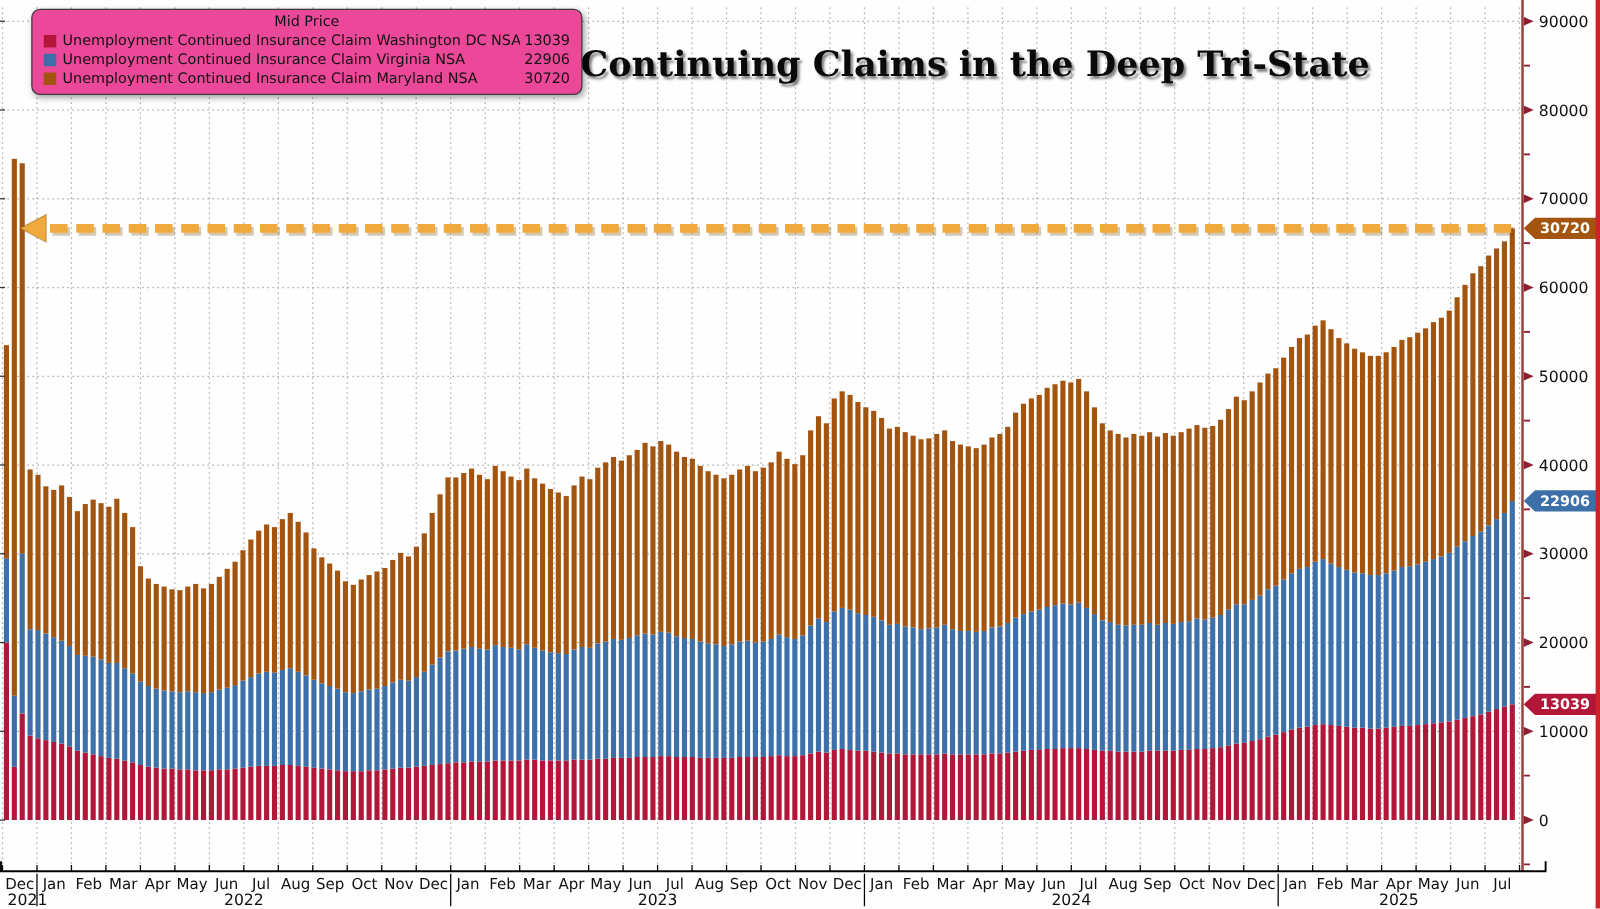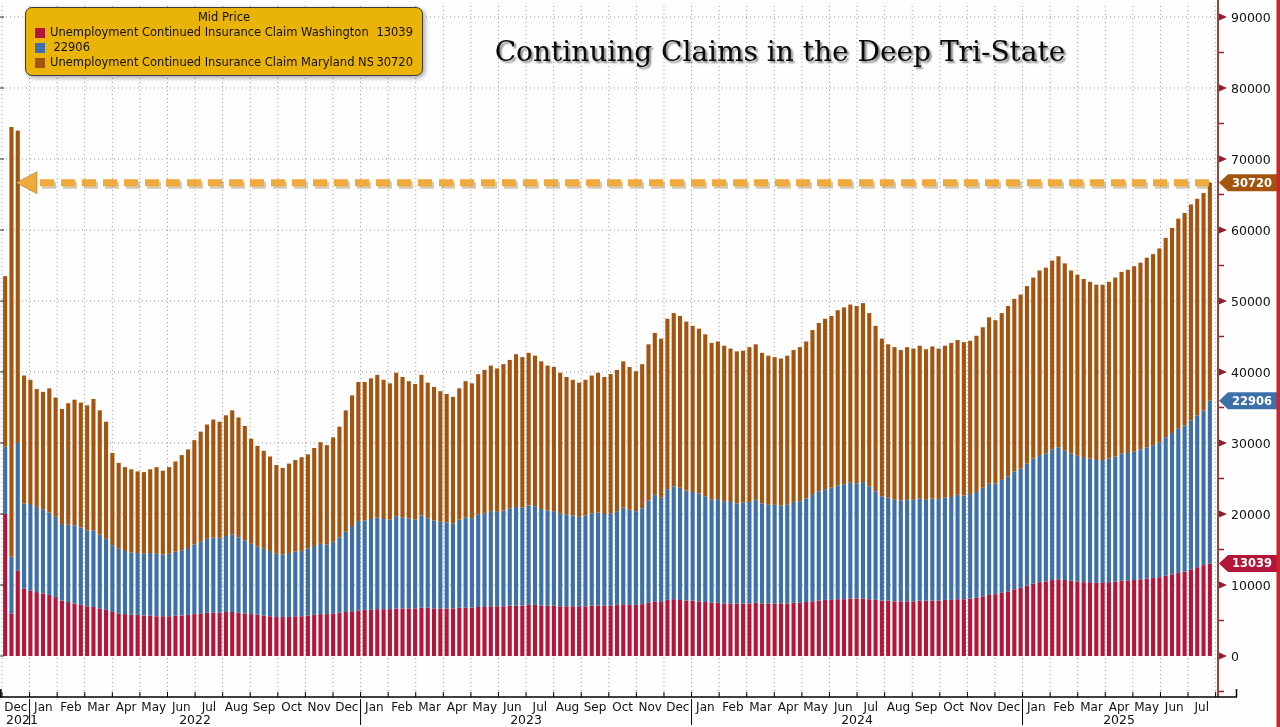--- a/index.html
+++ b/index.html
@@ -1,28 +1,28 @@
 <!DOCTYPE html>
 <html><head>
 <meta charset="utf-8">
 <style>
   html,body{margin:0;padding:0;background:#fff;}
   .stage{position:relative;width:1280px;height:727px;background:#fefefe;overflow:hidden;
          font-family:"DejaVu Sans",sans-serif;}
   #chart-svg{position:absolute;left:0;top:0;}
-  .legend{position:absolute;left:25px;top:7px;width:398px;background:#eab308;
+  .legend{position:absolute;left:25px;top:7px;width:441px;background:#ec4899;
           border:1.5px solid #3c3c3c;border-radius:7px;box-shadow:2px 2px 5px rgba(0,0,0,0.35);
           padding:2px 9px 4px 9px;box-sizing:border-box;z-index:5;}
   .legend-title{text-align:center;font-size:11.5px;color:#111;line-height:15px;}
   .lrow{display:flex;align-items:center;font-size:11.5px;line-height:15.2px;color:#111;white-space:nowrap;}
   .sw{display:inline-block;width:10px;height:10px;margin-right:5px;flex:0 0 auto;}
   .ll{flex:1 1 auto;overflow:hidden;}
   .lv{flex:0 0 auto;text-align:right;min-width:40px;}
   .title{position:absolute;left:430px;top:34px;width:700px;text-align:center;z-index:4;
-         font-family:"DejaVu Serif",serif;font-weight:normal;font-size:28px;color:#0a0a0a;
+         font-family:"DejaVu Serif",serif;font-weight:bold;font-size:28px;color:#0a0a0a;
          text-shadow:2px 2px 2px rgba(90,90,90,0.75);line-height:36px;}
 </style>
 </head>
 <body>
 
 <div class="stage">
   <svg id="chart-svg" width="1280" height="727" viewBox="0 0 1280 727">
       <rect x="0" y="0" width="1280" height="727" fill="#fefefe"></rect>
       <g>
         <line x1="2" y1="6" x2="2" y2="697" stroke="#999999" stroke-width="1" stroke-dasharray="1 3"></line>
@@ -822,20 +822,21 @@
 
   <div class="legend">
     <div class="legend-title">Mid Price</div>
     <div class="lrow">
       <span class="sw" style="background: rgb(178, 23, 57);"></span>
       <span class="ll">Unemployment Continued Insurance Claim Washington DC NSA</span>
       <span class="lv">13039</span>
     </div>
     <div class="lrow">
       <span class="sw" style="background: rgb(61, 112, 169);"></span>
+      <span class="ll">Unemployment Continued Insurance Claim Virginia NSA</span>
       <span class="lv">22906</span>
     </div>
     <div class="lrow">
       <span class="sw" style="background: rgb(163, 84, 15);"></span>
       <span class="ll">Unemployment Continued Insurance Claim Maryland NSA</span>
       <span class="lv">30720</span>
     </div>
   </div>
 
   <div class="title">

